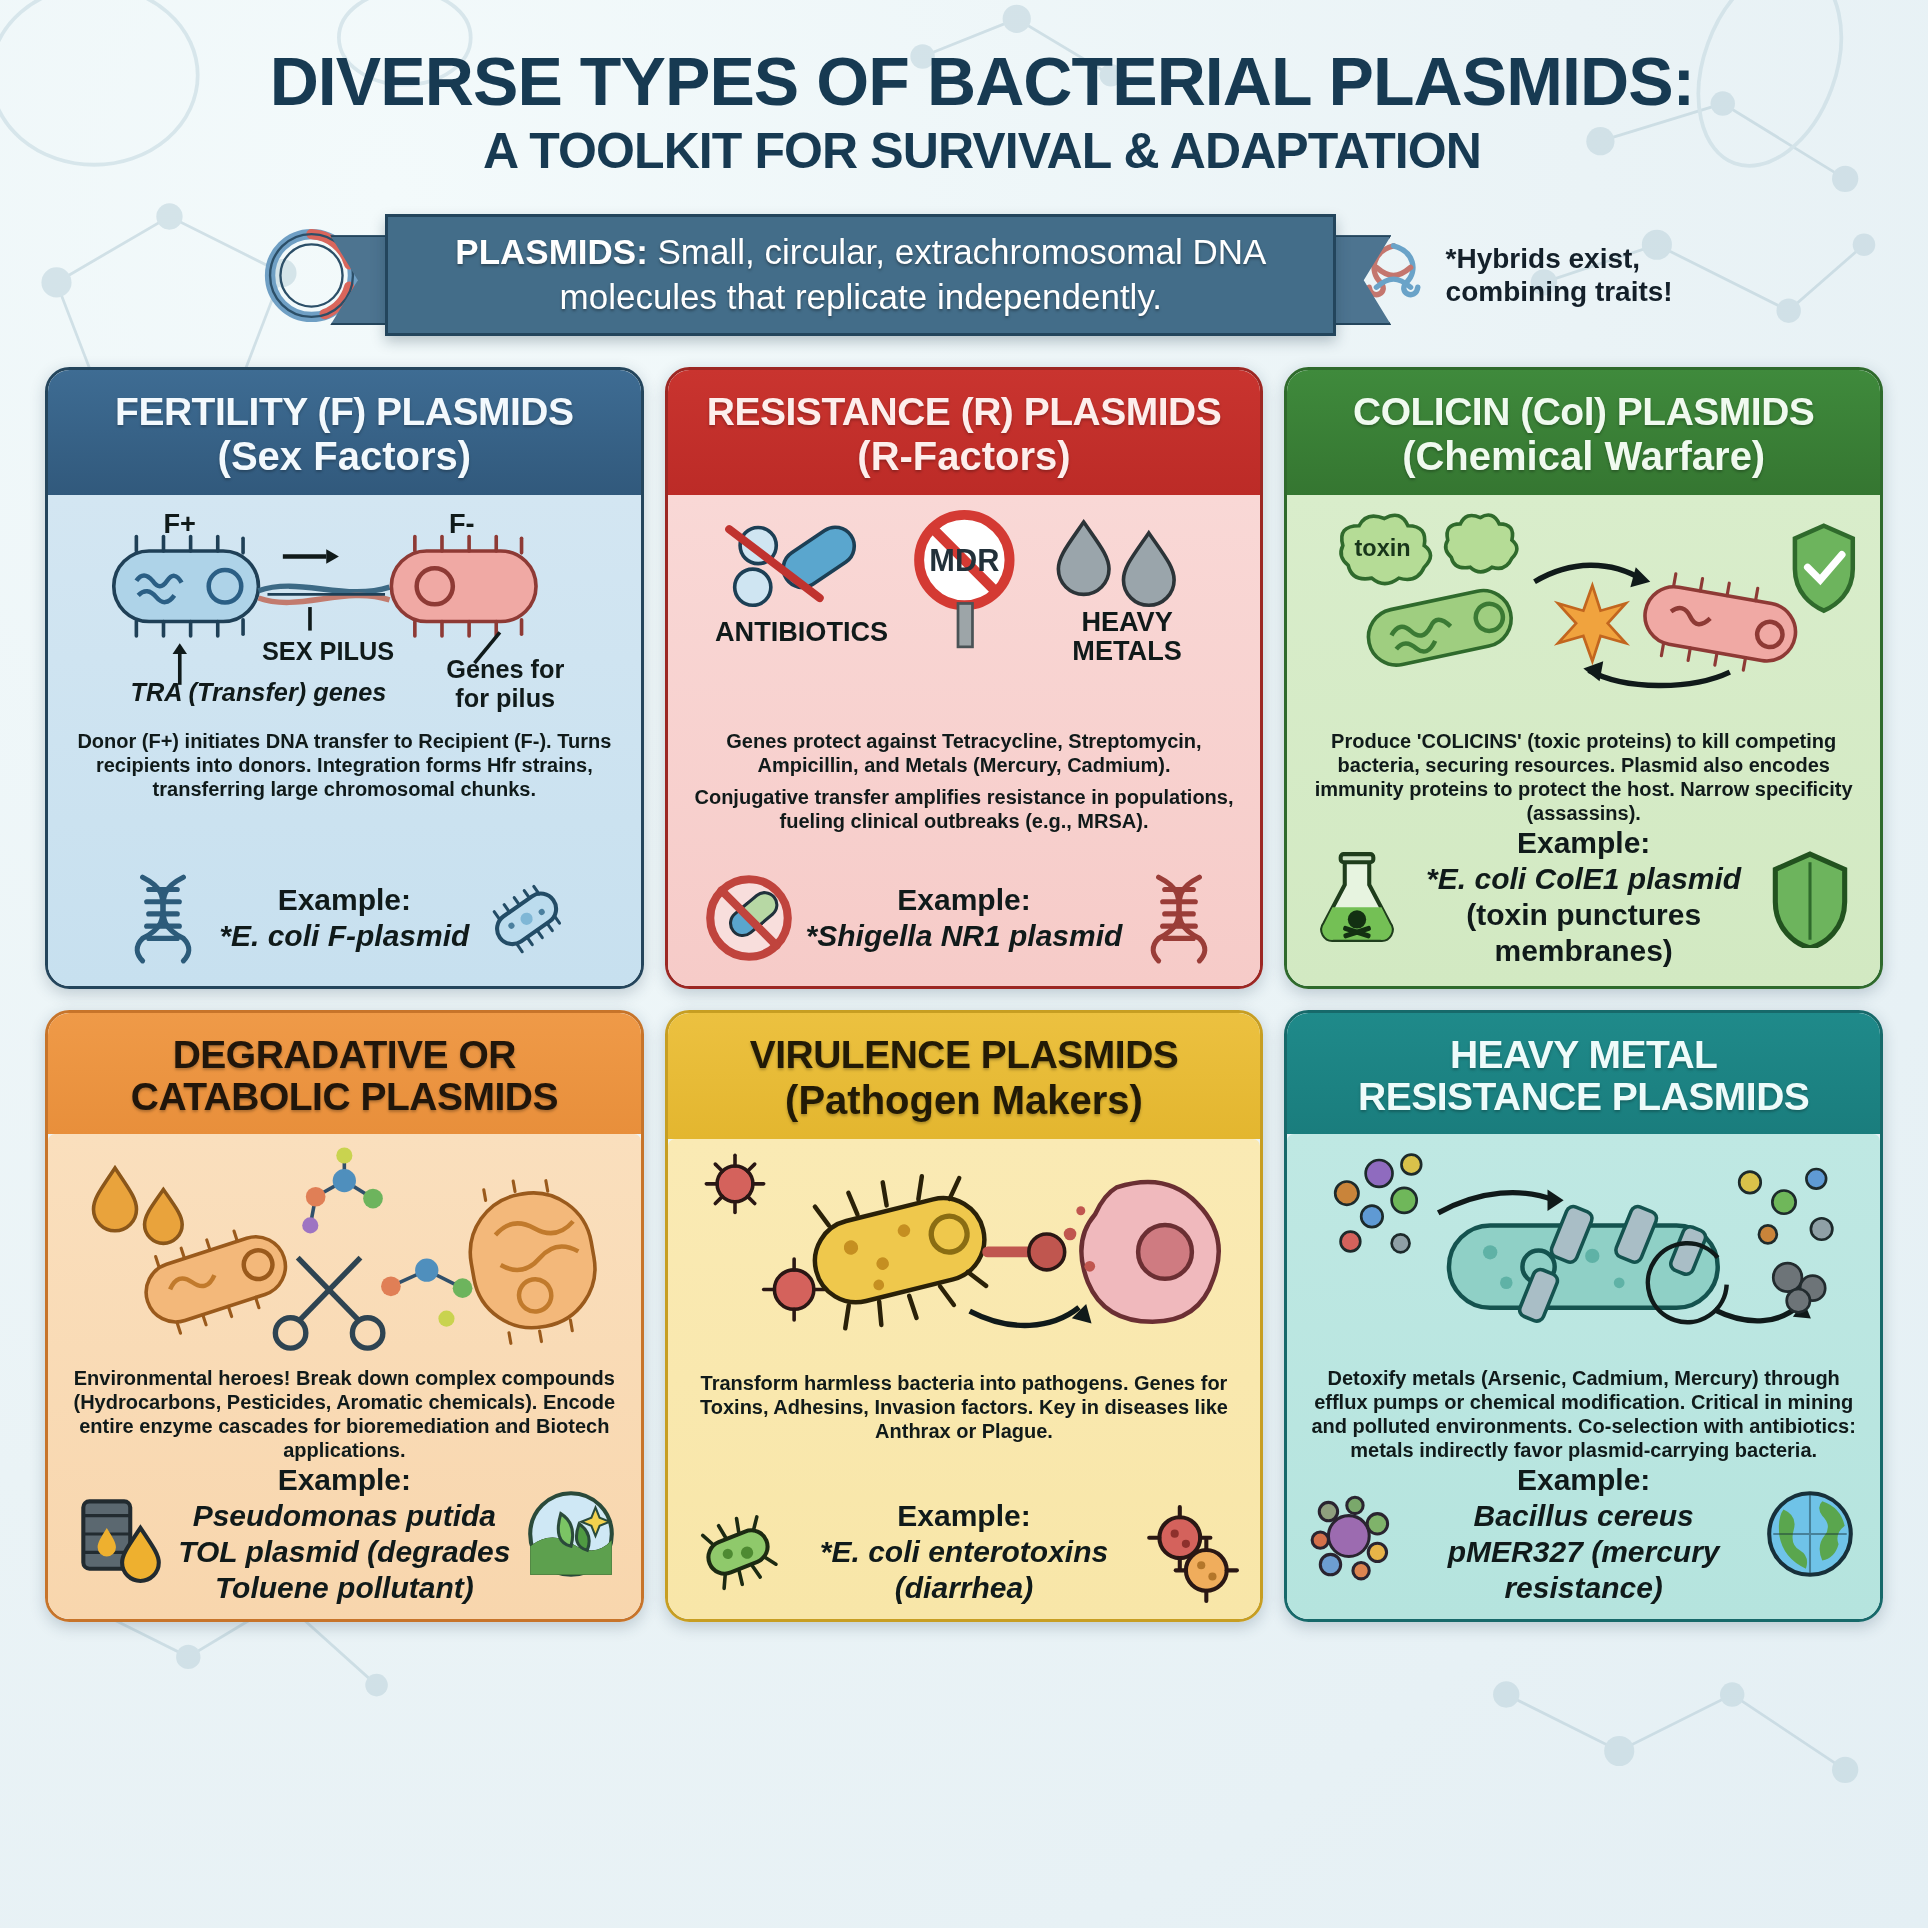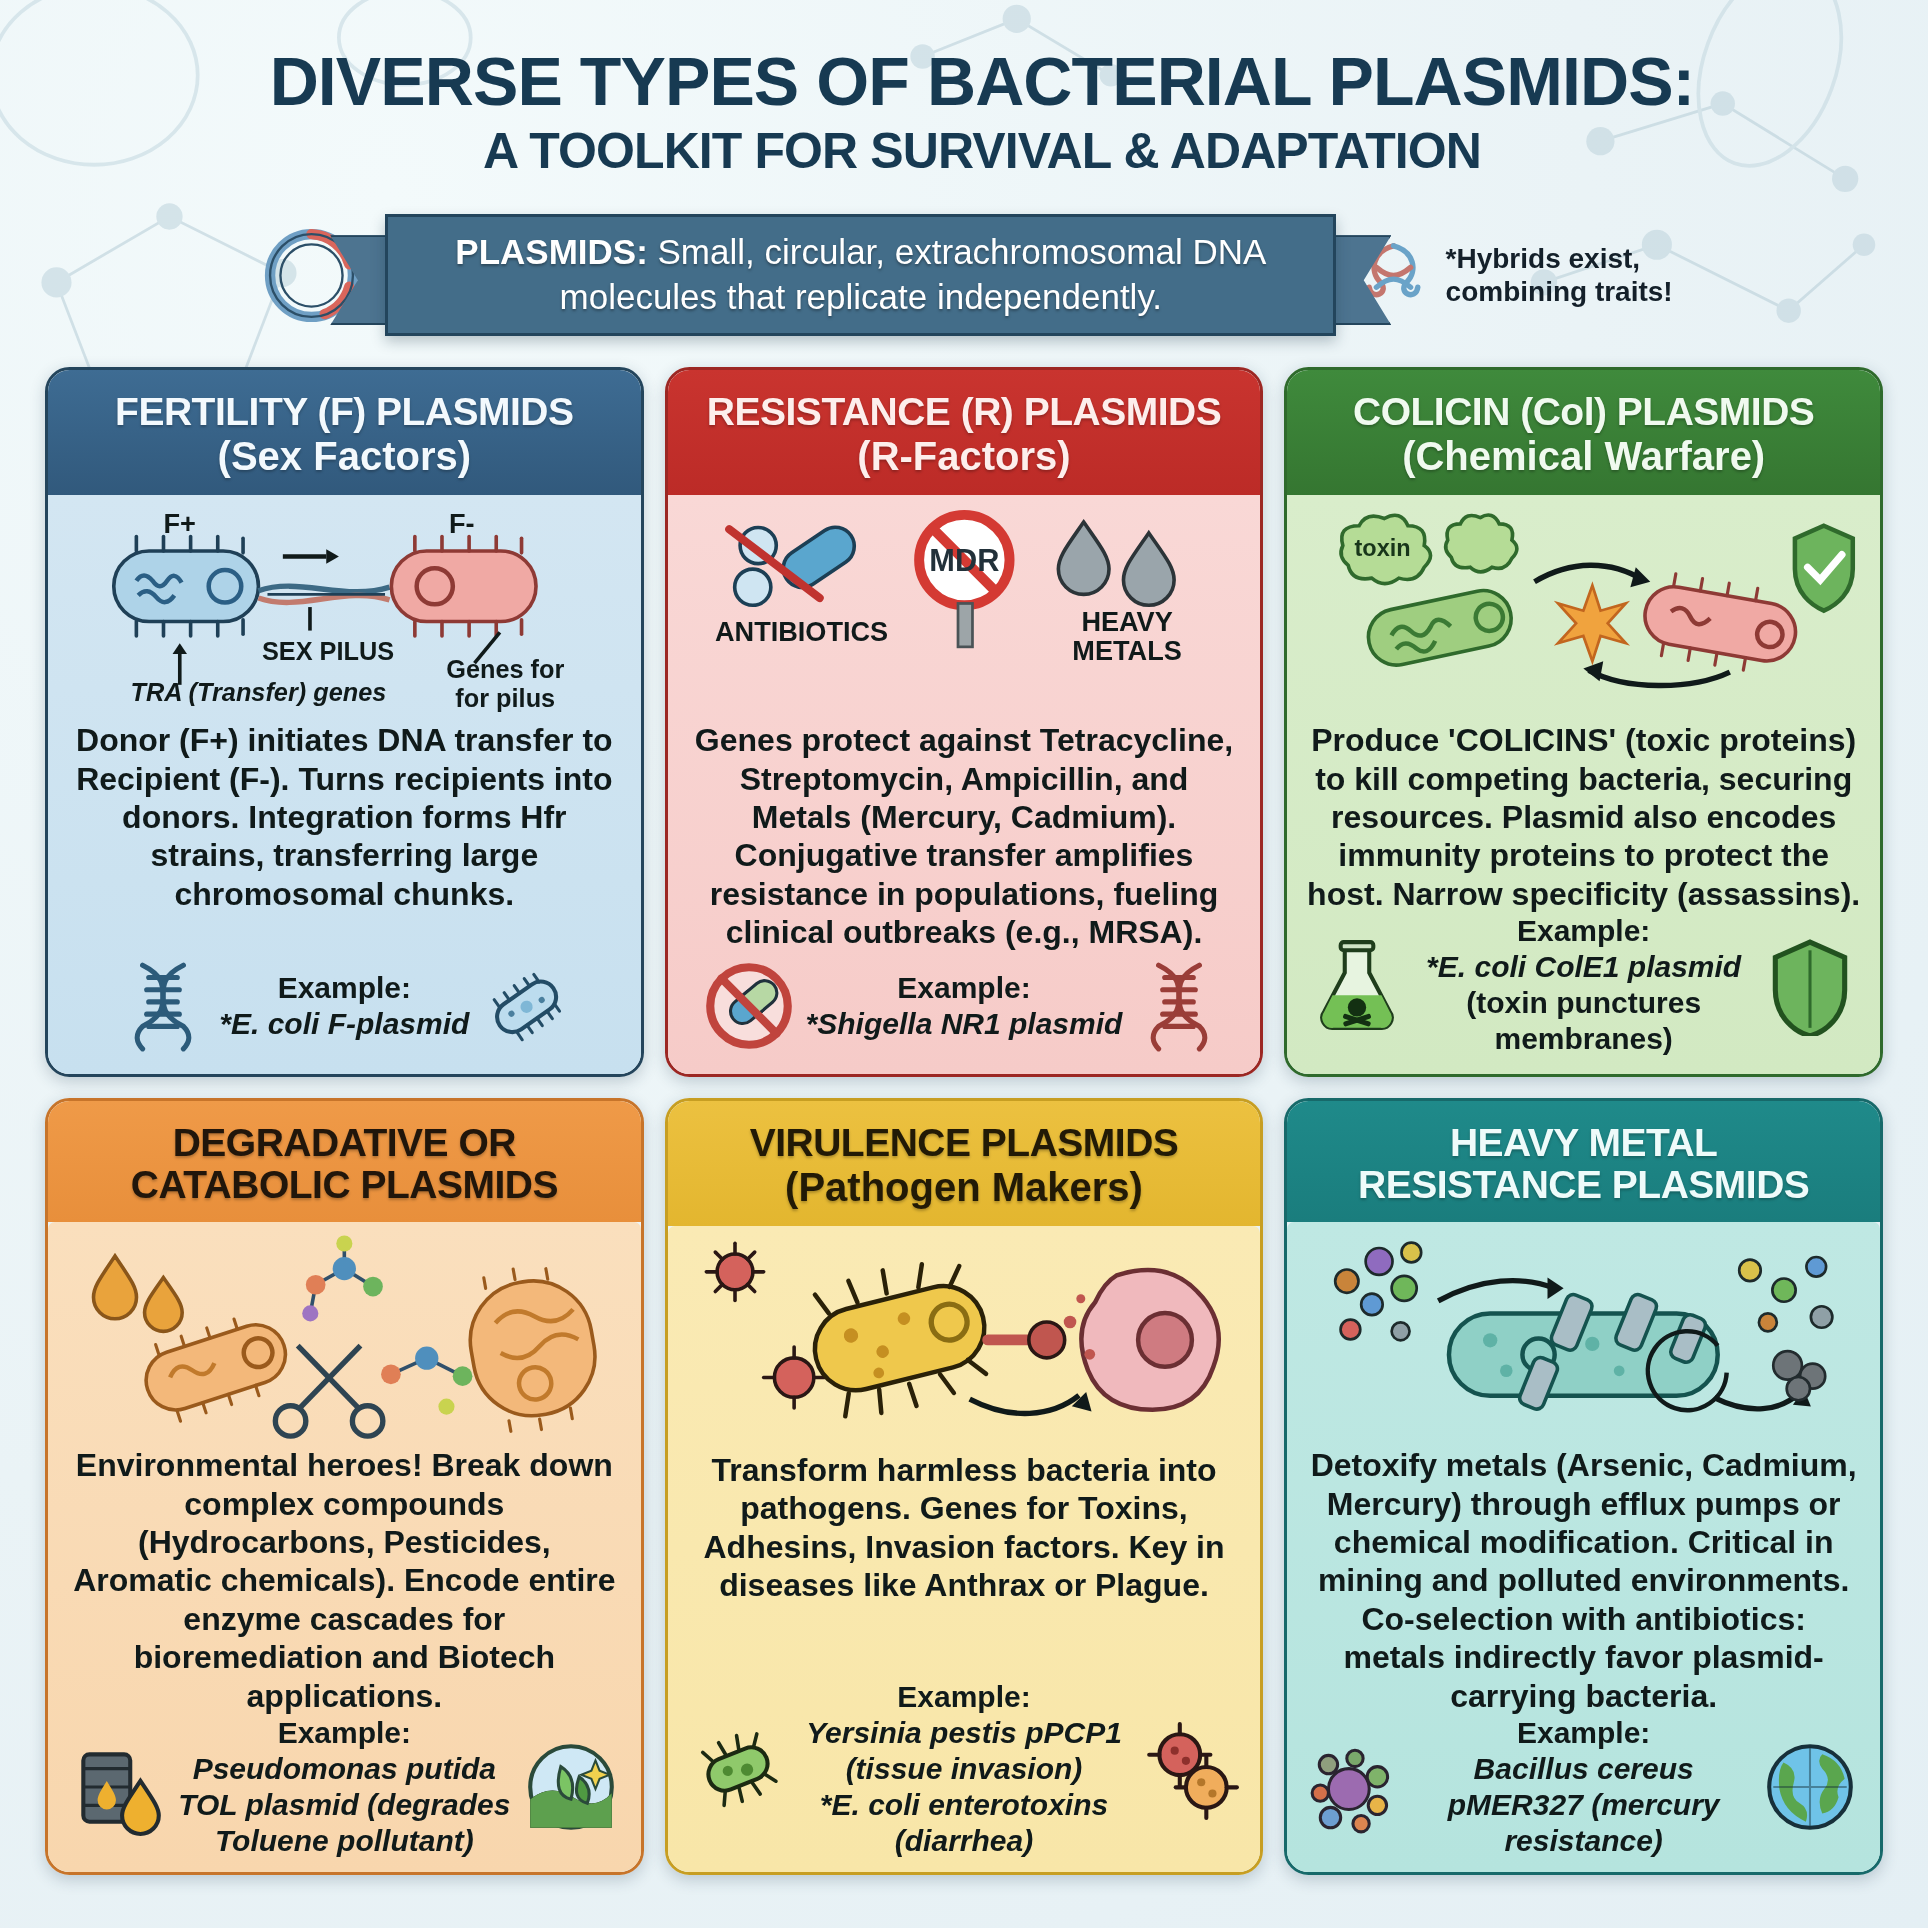--- a/index.html
+++ b/index.html
@@ -93,22 +93,22 @@
   }
   .card-body {
     flex: 1 1 auto;
     padding: 9.4px 19px 17px;
     display: flex; flex-direction: column; align-items: center;
     text-align: center;
   }
   .card-art { width: 100%; height: 181px; }
   .card-art.tall { height: 217px; }
   .para {
-    font-size: 32px; line-height: 1.2; font-weight: 600; color: #101a1a;
-    margin-top: 0;
+    font-size: 20px; line-height: 1.2; font-weight: 600; color: #101a1a;
+    margin-top: 8px;
   }
   .example-block {
     margin-top: auto; width: 100%;
     display: flex; align-items: center; justify-content: center; gap: 5.6px;
   }
   .example-text { font-size: 30px; font-weight: 700; line-height: 1.2; color: #101a1a; }
   .example-text .it { font-style: italic; }
   .ex-ico { width: 102px; height: 102px; flex: 0 0 auto; }
 
   
@@ -665,21 +665,20 @@
                   <path d="M44 68 l-2 13"></path>
                   <path d="M58 68 l3 13"></path>
                   <path d="M72 64 l8 11"></path>
               </g>
               <circle cx="40" cy="48" r="5" fill="#4e8a32"></circle>
               <circle cx="58" cy="54" r="6" fill="#4e8a32"></circle>
             </g>
           </svg>
           <div class="example-text">
             <div>Example:</div>
-            <div class="it">Yersinia pestis pPCP1 (tissue invasion)</div>
             <div class="it">*E. coli enterotoxins (diarrhea)</div>
           </div>
           <svg class="ex-ico" viewBox="0 0 100 100">
             <g>
               <circle cx="40" cy="36" r="20" fill="#d4625c" stroke="#2a1714" stroke-width="4"></circle>
               <g stroke="#2a1714" stroke-width="4" stroke-linecap="round">
                 <path d="M40 16 v-10"></path>
                   <path d="M60 36 h10"></path>
                   <path d="M40 56 v10"></path>
                   <path d="M20 36 h-10"></path>

